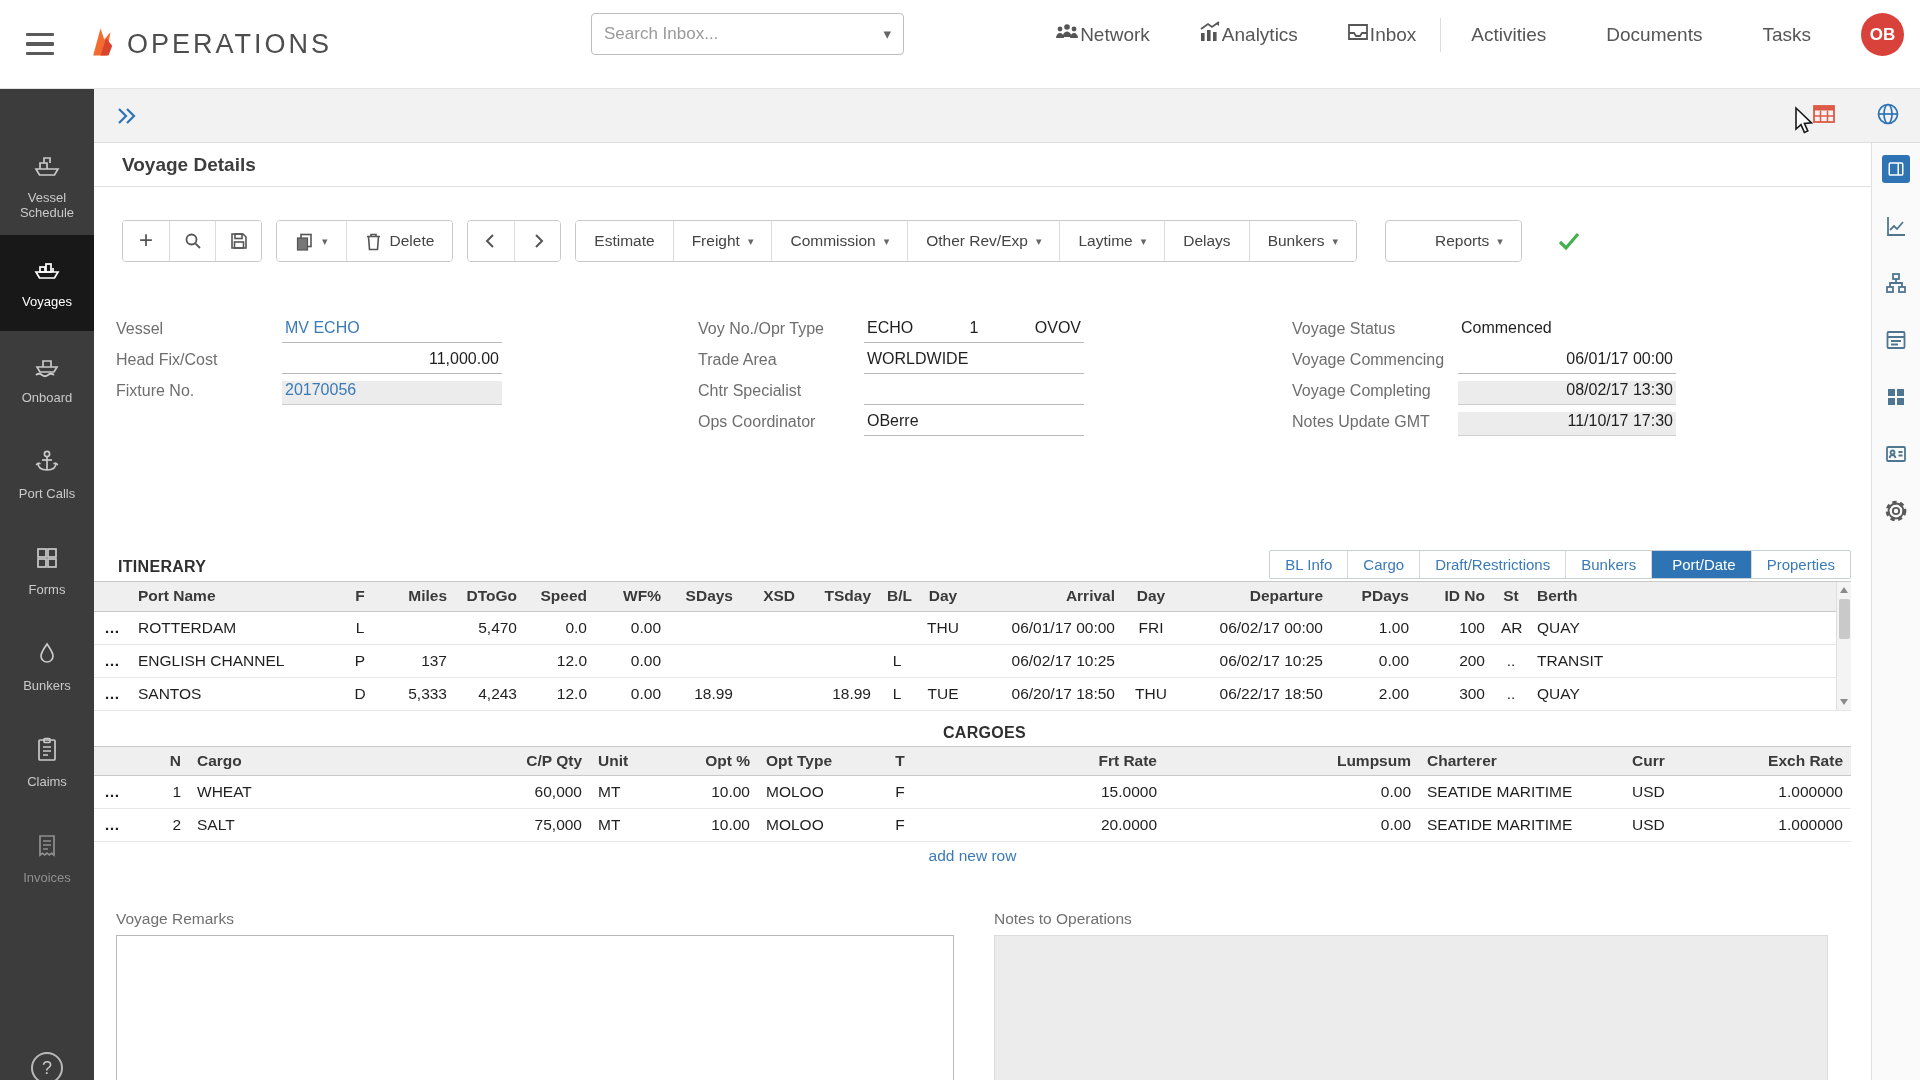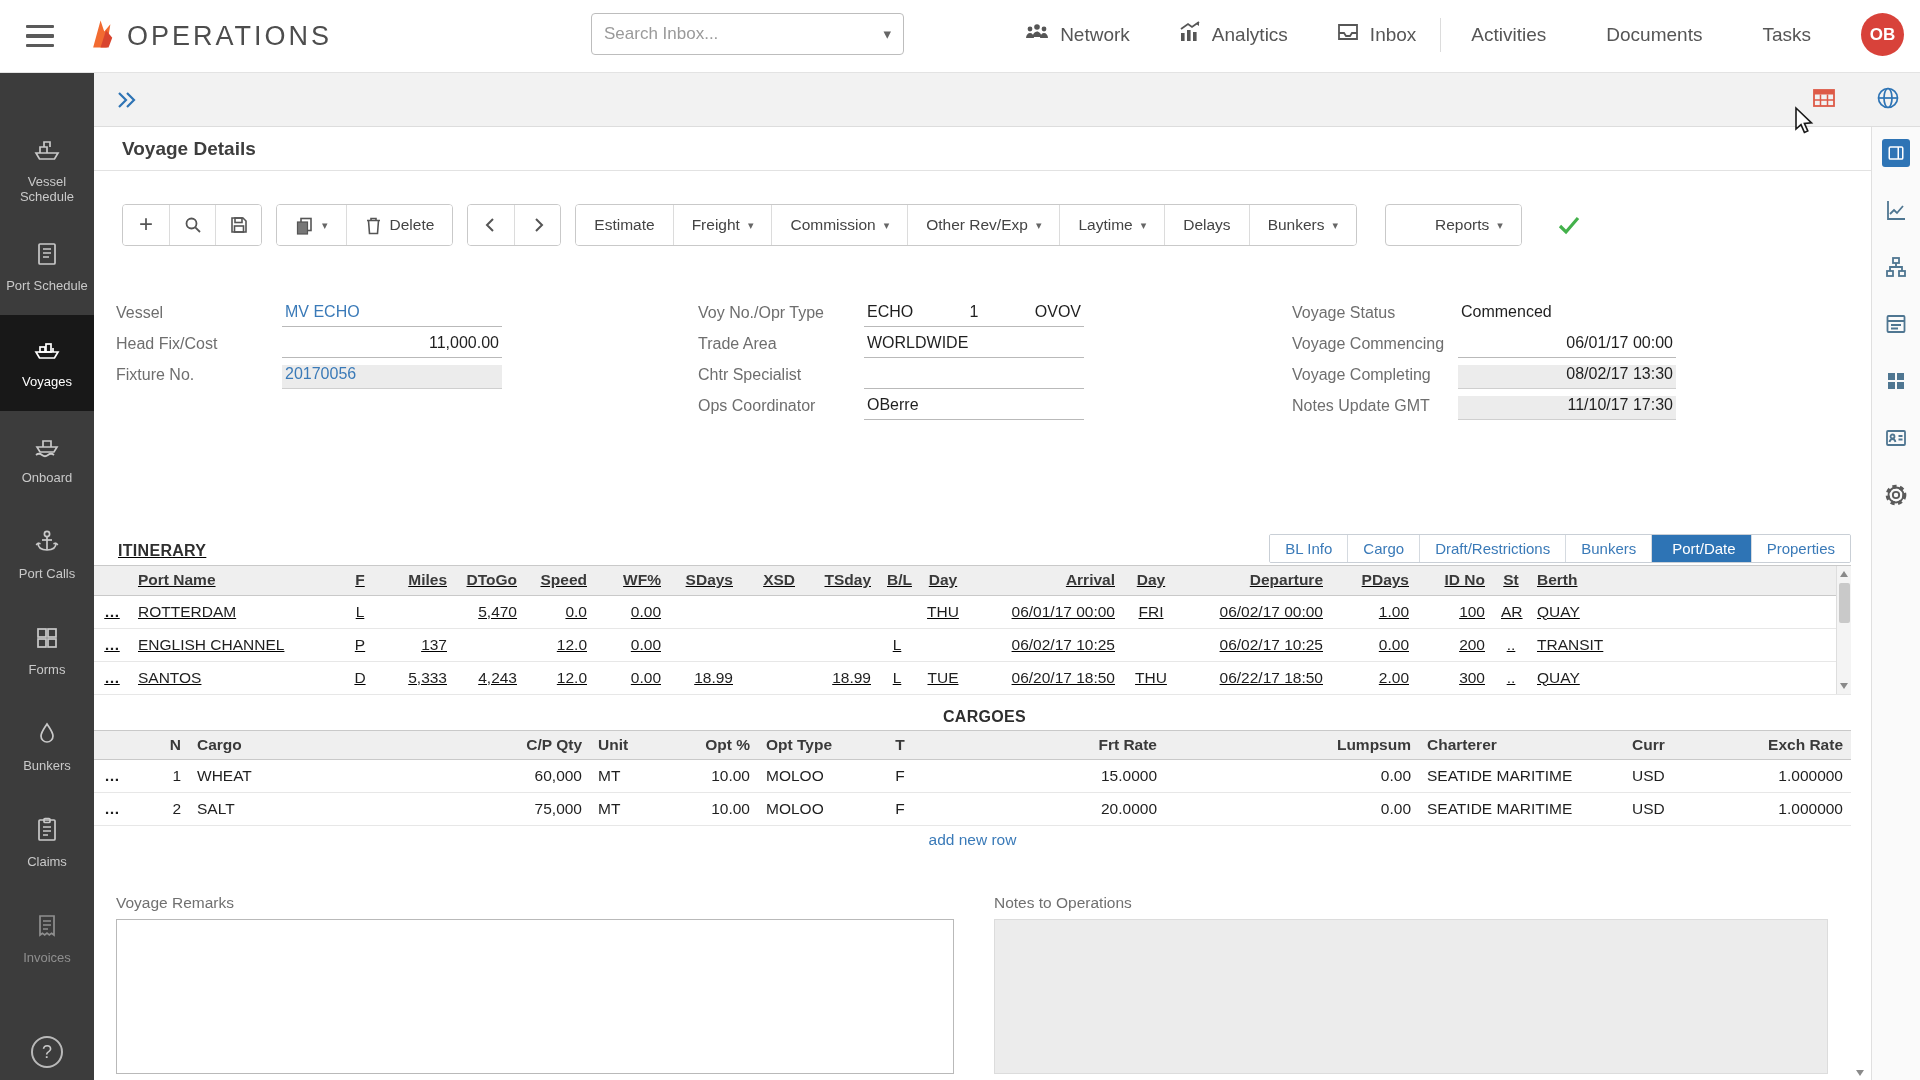--- a/index.html
+++ b/index.html
@@ -1,30 +1,30 @@
 <!DOCTYPE html>
 <html><head>
 <meta charset="utf-8">
 <style>
   * { margin:0; padding:0; box-sizing:border-box; font-family:"Liberation Sans", sans-serif; }
   html,body { width:1920px; height:1080px; overflow:hidden; background:#fff; }
   .screen { position:relative; width:1920px; height:1080px; }
 
   
-  .topbar { position:relative; height:73px; background:#fff; border-bottom:1px solid #e3e3e3; display:flex; align-items:center; z-index:5; }
+  .topbar { position:relative; height:89px; background:#fff; border-bottom:1px solid #e3e3e3; display:flex; align-items:center; z-index:5; }
   .hamburger { margin-left:26px; width:34px; height:34px; display:flex; flex-direction:column; justify-content:center; gap:6px; cursor:pointer; }
   .hamburger span { display:block; width:28px; height:3.5px; background:#5a5a5a; border-radius:1px; }
   .brand { display:flex; align-items:center; margin-left:28px; gap:9px; }
   .brand-title { font-size:27px; letter-spacing:3px; color:#4d4d4d; font-weight:400; }
   .searchbox { position:absolute; left:591px; top:13px; width:313px; height:42px; border:1px solid #bdbdbd; border-radius:4px; display:flex; align-items:center; padding:0 12px; background:#fff; }
   .searchbox input { border:none; outline:none; flex:1; font-size:17px; color:#555; background:transparent; }
   .searchbox input::placeholder { color:#9a9a9a; }
   .search-caret { color:#666; font-size:15px; margin-left:8px; cursor:pointer; }
   .topnav { position:absolute; right:0; top:0; height:69px; display:flex; align-items:center; }
-  .nav-item { display:flex; align-items:center; gap:10px; padding:0 24px; height:69px; color:#565656; font-size:19px; cursor:pointer; }
+  .nav-item { display:flex; align-items:center; padding:0 24px; height:69px; color:#565656; font-size:19px; cursor:pointer; }
   .nav-item.texty { padding:0 30px; }
   .nav-divider { width:1px; height:34px; background:#dcdcdc; }
   .avatar { width:43px; height:43px; border-radius:50%; background:#d8423a; color:#fff; font-size:17px; font-weight:bold; display:flex; align-items:center; justify-content:center; margin:0 16px 0 20px; cursor:pointer; }
 
   
   .app-body { display:flex; height:1011px; }
   .sidebar { width:94px; background:#3c3c3c; color:#c9c9c9; display:flex; flex-direction:column; align-items:center; padding-top:50px; position:relative; flex-shrink:0; }
   .side-item { width:94px; height:96px; display:flex; flex-direction:column; align-items:center; justify-content:center; gap:7px; font-size:13px; line-height:1.2; text-align:center; cursor:pointer; }
   .side-item.active { background:#181818; color:#ffffff; }
   .side-item.dim { color:#8f8f8f; }
@@ -79,21 +79,21 @@
   .tab { display:flex; align-items:center; padding:0 15px; font-size:15px; color:#3a7ab8; border-left:1px solid #d5dae0; cursor:pointer; background:#fff; }
   .tab:first-child { border-left:none; }
   .tab.active { background:#2e74b5; color:#fff;padding-left:20px; }
 
   table.grid { border-collapse:collapse; table-layout:fixed; width:1757px; font-size:15.5px; }
   table.grid thead th { background:#efefef; border-bottom:1px solid #c9c9c9; font-weight:bold; color:#3a3a3a; height:29px; padding:0 8px; white-space:nowrap; overflow:hidden; }
   table.grid tbody td { height:33px; border-bottom:1px solid #e7e7e7; padding:0 8px; color:#1f1f1f; white-space:nowrap; overflow:hidden; cursor:default; }
   .r { text-align:right; } .c { text-align:center; } .l { text-align:left;margin-top:16px; }
   td.dots { color:#3a7ab8; font-weight:bold; cursor:pointer; text-align:center; }
 
-  .itin-wrap { position:relative; width:1757px;text-decoration:underline; }
+  .itin-wrap { position:relative; width:1757px; }
   .vscroll { position:absolute; right:0; top:30px; width:15px; height:128px; background:#f4f4f4; border-left:1px solid #dedede; display:flex; flex-direction:column; align-items:center; }
   .vs-btn { width:15px; height:16px; display:flex; align-items:center; justify-content:center; cursor:pointer; }
   .tri-up { width:0; height:0; border-left:4px solid transparent; border-right:4px solid transparent; border-bottom:6px solid #8a8a8a; }
   .tri-down { width:0; height:0; border-left:4px solid transparent; border-right:4px solid transparent; border-top:6px solid #8a8a8a; }
   .vs-thumb { width:11px; height:40px; background:#c9c9c9; border-radius:2px; margin-top:1px; cursor:grab; }
   .vs-spacer { flex:1; }
 
   .add-row { width:1757px; height:28px; line-height:28px; text-align:center; color:#3a7ab8; font-size:15.5px; cursor:pointer; }
 
   .remarks { margin-top:40px; display:flex; padding-left:22px; }
@@ -186,27 +186,20 @@
   <div class="app-body">
 
     <nav class="sidebar">
       <div class="side-item">
         <span><svg width="28" height="26" viewBox="0 0 28 26" fill="none" stroke="currentColor" stroke-width="1.7">
               <path d="M3 16 h22 l-3.5 6 H6.5 Z"></path>
               <path d="M7 16 V10 h7 v6"></path>
               <path d="M11 10 V5 h6 v5"></path>
             </svg></span>
         <span>Vessel Schedule</span>
-      </div>
-      <div class="side-item">
-        <span><svg width="26" height="26" viewBox="0 0 26 26" fill="none" stroke="currentColor" stroke-width="1.7">
-              <rect x="5" y="3" width="16" height="20" rx="1"></rect>
-              <path d="M9 8 h8 M9 12 h8 M9 16 h6"></path>
-            </svg></span>
-        <span>Port Schedule</span>
       </div>
       <div class="side-item active">
         <span><svg width="28" height="26" viewBox="0 0 28 26" fill="none" stroke="currentColor" stroke-width="1.7">
               <path d="M3 15 h22 l-3.5 6 H6.5 Z"></path>
               <rect x="7" y="10" width="5" height="5"></rect>
               <rect x="13" y="7" width="5" height="8"></rect>
               <path d="M20 15 V11"></path>
             </svg></span>
         <span>Voyages</span>
       </div>

